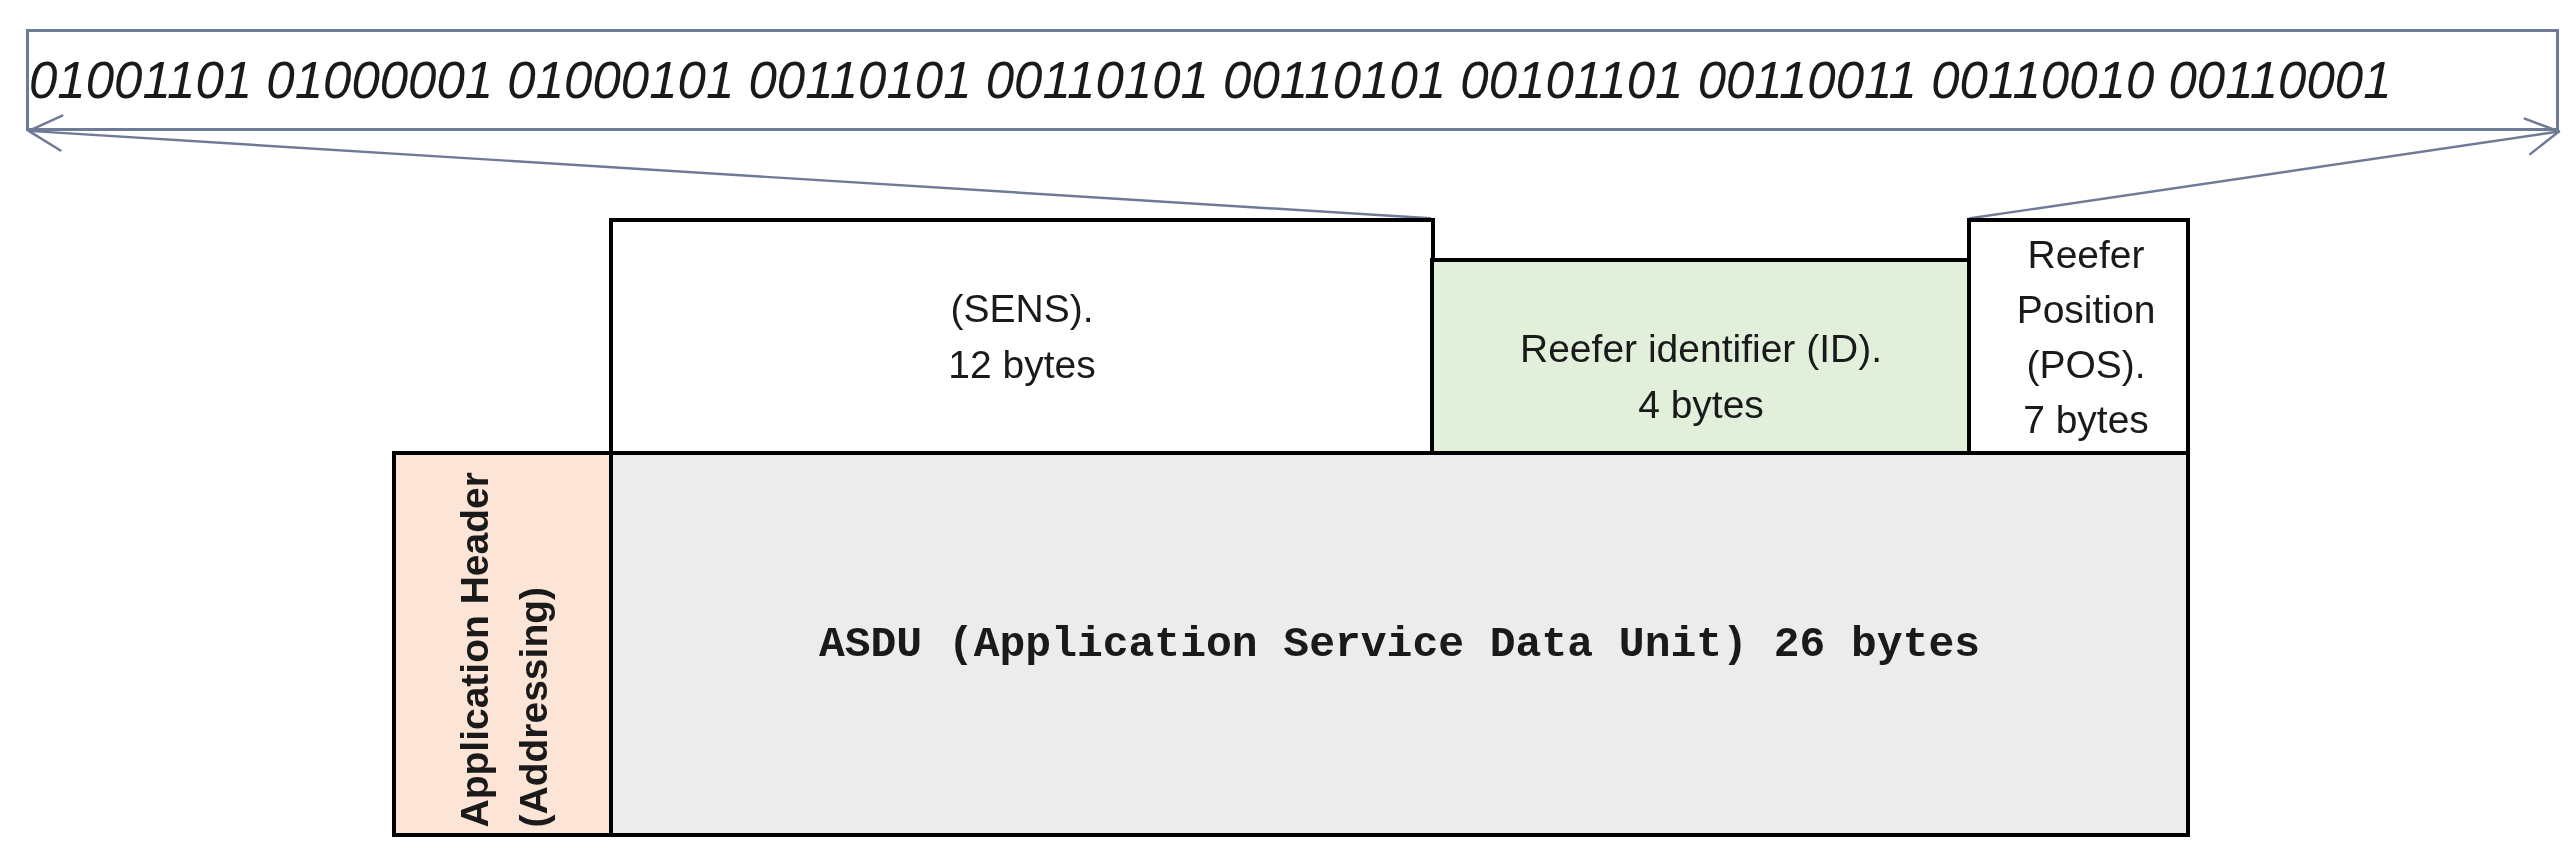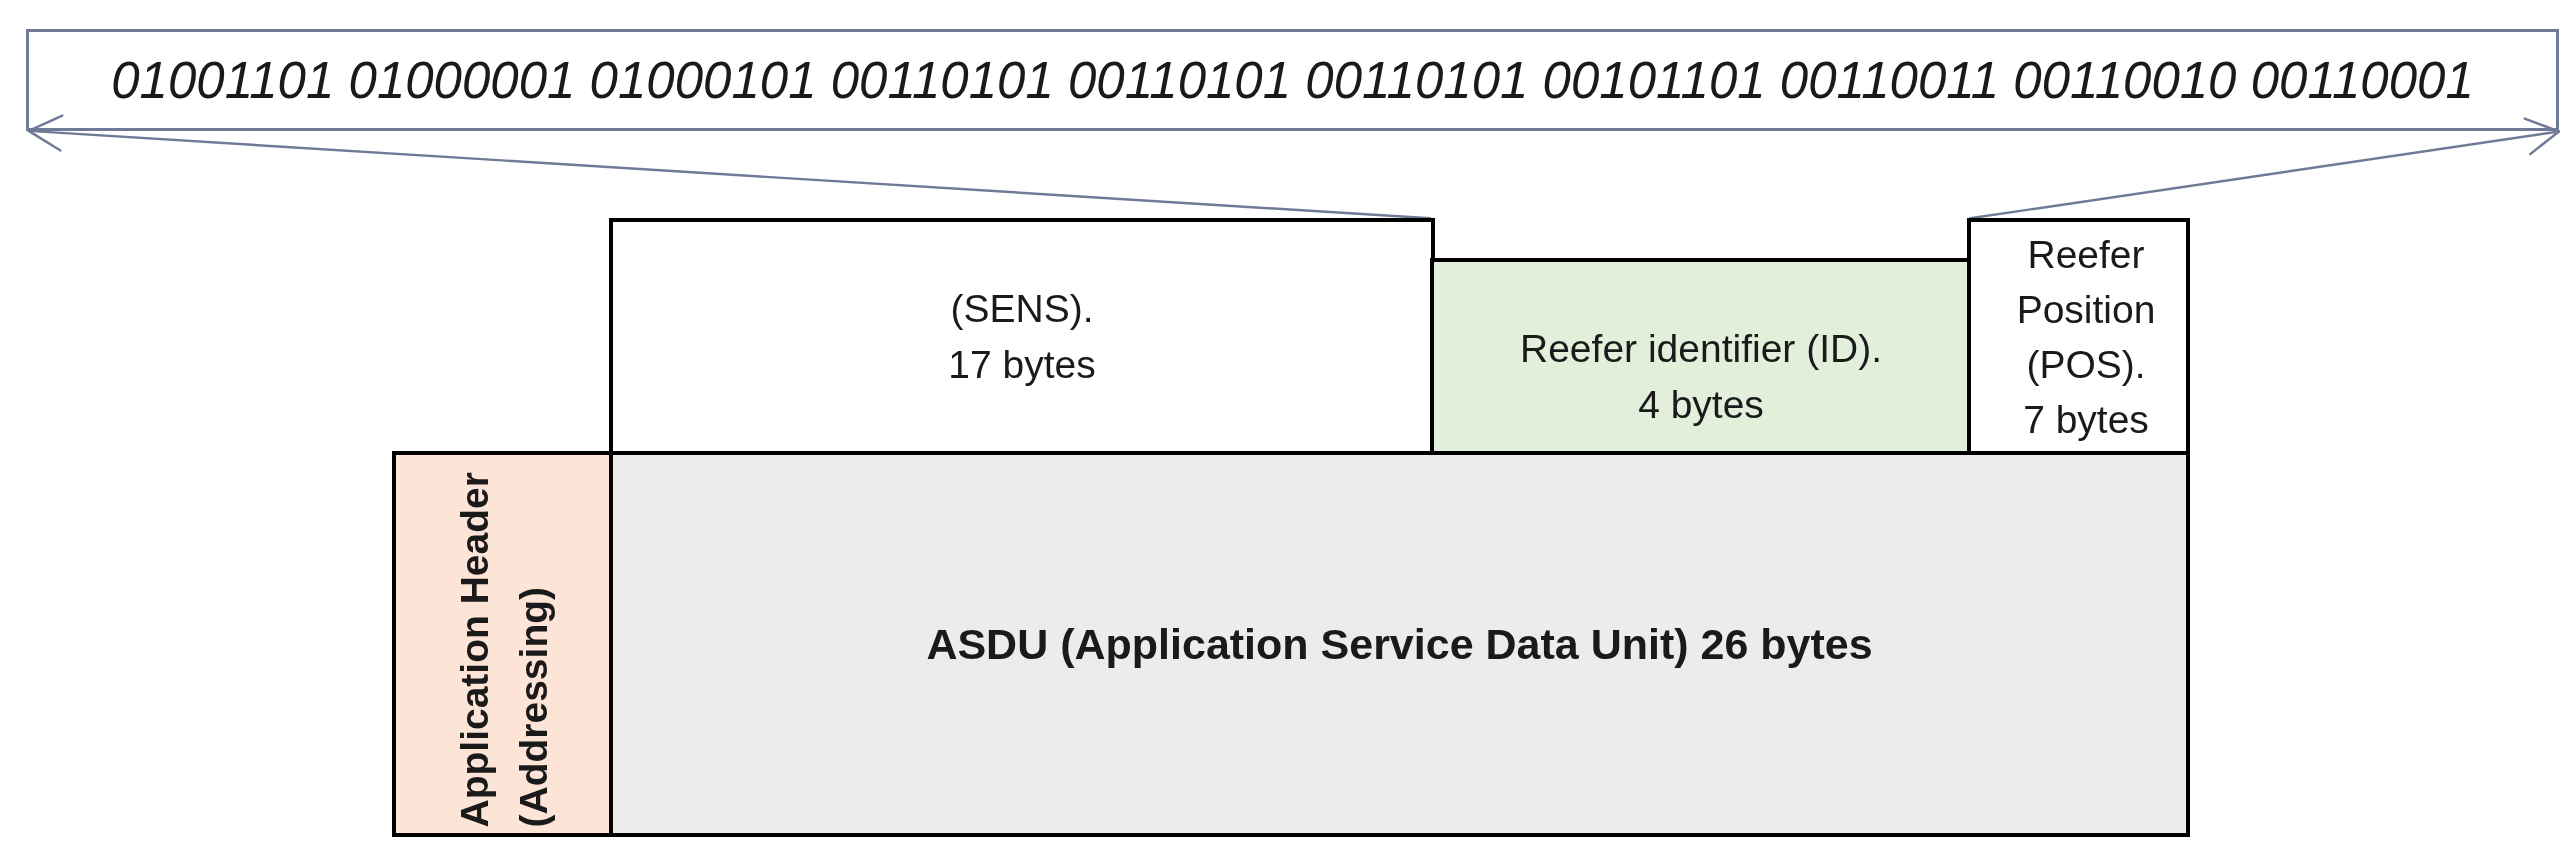--- a/index.html
+++ b/index.html
@@ -9,21 +9,21 @@
     background:#ffffff;
     font-family:"Liberation Sans",sans-serif;
     overflow:hidden;
     color:var(--ink);
   }
   
   .binary-box{
     position:absolute;left:26px;top:29px;width:2533px;height:102px;
     box-sizing:border-box;border:3.7px solid var(--line);
     background:#ffffff;
-    display:flex;align-items:center;justify-content:center;
+    display:flex;align-items:center;justify-content:flex-start;
   }
   .binary-text{
     font-style:italic;
     font-size:51px;
     font-weight:400;
     white-space:nowrap;
     color:var(--ink);
   }
   
   .fan-svg{position:absolute;left:0;top:0;width:2576px;height:853px;}
@@ -34,21 +34,21 @@
     border:4.9px solid var(--border);
     display:flex;flex-direction:column;align-items:center;justify-content:center;
     text-align:center;
   }
   .cell .ln{font-size:39px;line-height:56px;white-space:nowrap;}
   .cell-sens{left:609px;top:218px;width:826px;height:238px;background:#ffffff;}
   .cell-id{left:1430px;top:218px;width:542px;height:238px;background:var(--green);margin-top:40px;}
   .cell-pos{left:1967px;top:218px;width:223px;height:238px;background:#ffffff;padding-left:15px;}
   .cell-pos .ln{line-height:55px;}
   .cell-hdr{left:392px;top:451px;width:223px;height:386px;background:var(--peach);}
-  .cell-asdu{left:609px;top:451px;width:1581px;height:386px;background:var(--gray);}
+  .cell-asdu{left:609px;top:451px;width:1581px;height:386px;background:var(--gray);font-family:Liberation Mono, monospace;}
   .asdu-label{font-weight:bold;font-size:43px;white-space:nowrap;}
   .hdr-rot{
     transform:rotate(-90deg);
     width:367px;
     text-align:left;
     font-weight:bold;
     font-size:39px;
     line-height:59px;
     white-space:nowrap;
   }
@@ -64,21 +64,21 @@
 
   <svg class="fan-svg" viewBox="0 0 4211 1395" aria-hidden="true">
     <path d="M46 214 L2338 357"></path>
     <path d="M101 189 L46 214 L98 246"></path>
     <path d="M4184 215 L3221 357"></path>
     <path d="M4128 194 L4184 215 L4137 252"></path>
   </svg>
 
   <div class="cell cell-sens">
     <div class="ln">(SENS).</div>
-    <div class="ln">17 bytes</div>
+    <div class="ln">12 bytes</div>
   </div>
 
   <div class="cell cell-id">
     <div class="ln">Reefer identifier (ID).</div>
     <div class="ln">4 bytes</div>
   </div>
 
   <div class="cell cell-pos">
     <div class="ln">Reefer</div>
     <div class="ln">Position</div>

